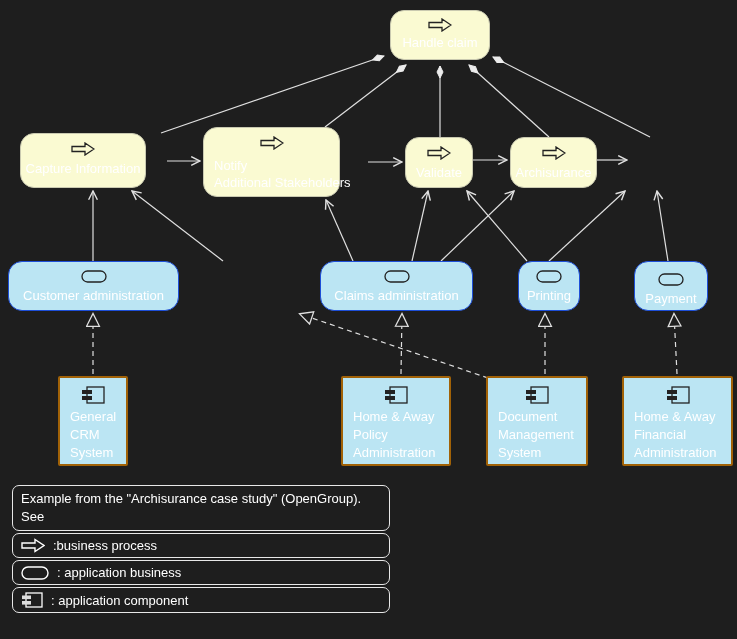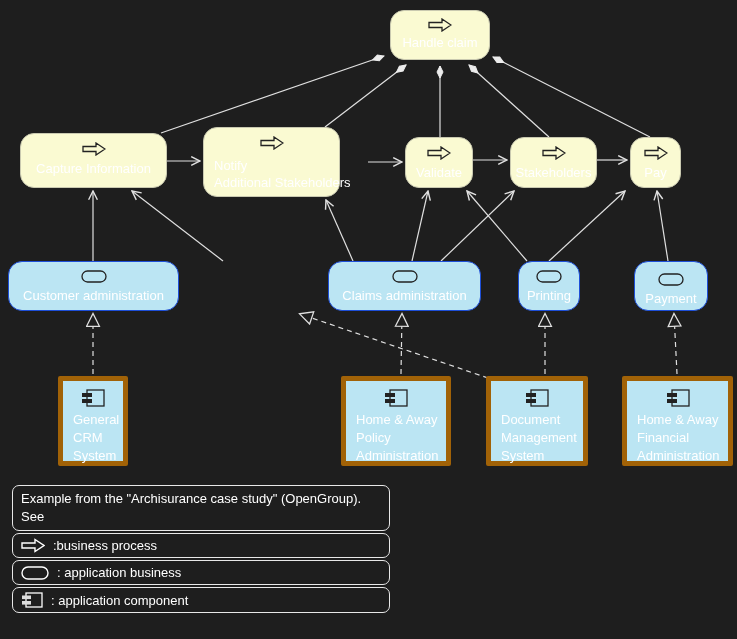--- a/index.html
+++ b/index.html
@@ -22,21 +22,21 @@
   }
   .proc{
     background:var(--process-fill);border:1px solid #c9c9b0;border-radius:14px;
     padding-top:8px;gap:5px;text-align:center;
   }
   .svc{
     background:var(--service-fill);border:1px solid #1d4ed8;border-radius:14px;
     padding-top:8px;gap:5px;text-align:center;
   }
   .comp{
-    background:var(--service-fill);border:5px solid #a16207;border-radius:2px;
+    background:var(--service-fill);border:2px solid #a16207;border-radius:2px;
     padding-top:8px;gap:4px;
   }
   .node .ico{flex:0 0 auto;line-height:0;}
   .lbl{line-height:16px;}
   .lines{align-self:flex-start;text-align:left;padding-left:10px;line-height:18px;}
   .lines div{white-space:nowrap;}
   .notify-lines{line-height:17px;margin-top:2px;}
   
   #legend{position:absolute;left:12px;top:485px;width:378px;color:#fff;font-size:13px;}
   .lg-row{
@@ -98,21 +98,21 @@
 
   <div class="node proc" style="left:390px;top:10px;width:100px;height:50px;padding-top:7px;gap:3px;">
     <span class="ico">
       <svg width="24" height="14" viewBox="0 0 24 14">
           <path d="M1,4.5 L14,4.5 L14,1 L23,7 L14,13 L14,9.5 L1,9.5 Z" fill="none" stroke="#222" stroke-width="1.3"></path>
         </svg>
     </span>
     <span class="lbl">Handle claim</span>
   </div>
 
-  <div class="node proc" style="left:20px;top:133px;width:147px;height:55px;">
+  <div class="node proc" style="left:20px;top:133px;width:126px;height:55px;">
     <span class="ico">
       <svg width="24" height="14" viewBox="0 0 24 14">
           <path d="M1,4.5 L14,4.5 L14,1 L23,7 L14,13 L14,9.5 L1,9.5 Z" fill="none" stroke="#222" stroke-width="1.3"></path>
         </svg>
     </span>
     <span class="lbl">Capture Information</span>
   </div>
 
   <div class="node proc" style="left:203px;top:127px;width:137px;height:70px;">
     <span class="ico">
@@ -134,43 +134,35 @@
     </span>
     <span class="lbl">Validate</span>
   </div>
 
   <div class="node proc" style="left:510px;top:137px;width:87px;height:51px;">
     <span class="ico">
       <svg width="24" height="14" viewBox="0 0 24 14">
           <path d="M1,4.5 L14,4.5 L14,1 L23,7 L14,13 L14,9.5 L1,9.5 Z" fill="none" stroke="#222" stroke-width="1.3"></path>
         </svg>
     </span>
-    <span class="lbl">Stakeholders</span>
-  </div>
-
-  <div class="node proc" style="left:630px;top:137px;width:51px;height:51px;">
-    <span class="ico">
-      <svg width="24" height="14" viewBox="0 0 24 14">
-          <path d="M1,4.5 L14,4.5 L14,1 L23,7 L14,13 L14,9.5 L1,9.5 Z" fill="none" stroke="#222" stroke-width="1.3"></path>
-        </svg>
-    </span>
-    <span class="lbl">Pay</span>
-  </div>
+    <span class="lbl">Archisurance</span>
+  </div>
+
 
   <div class="node svc" style="left:8px;top:261px;width:171px;height:50px;">
     <span class="ico">
       <svg width="26" height="13" viewBox="0 0 26 13">
           <rect x="1" y="1" width="24" height="11" rx="5.5" fill="none" stroke="#222" stroke-width="1.3"></rect>
         </svg>
     </span>
     <span class="lbl">Customer administration</span>
   </div>
 
 
-  <div class="node svc" style="left:328px;top:261px;width:153px;height:50px;">
+  <div class="node svc" style="left:320px;top:261px;width:153px;height:50px;">
     <span class="ico">
       <svg width="26" height="13" viewBox="0 0 26 13">
           <rect x="1" y="1" width="24" height="11" rx="5.5" fill="none" stroke="#222" stroke-width="1.3"></rect>
         </svg>
     </span>
     <span class="lbl">Claims administration</span>
   </div>
 
   <div class="node svc" style="left:518px;top:261px;width:62px;height:50px;">
     <span class="ico">

